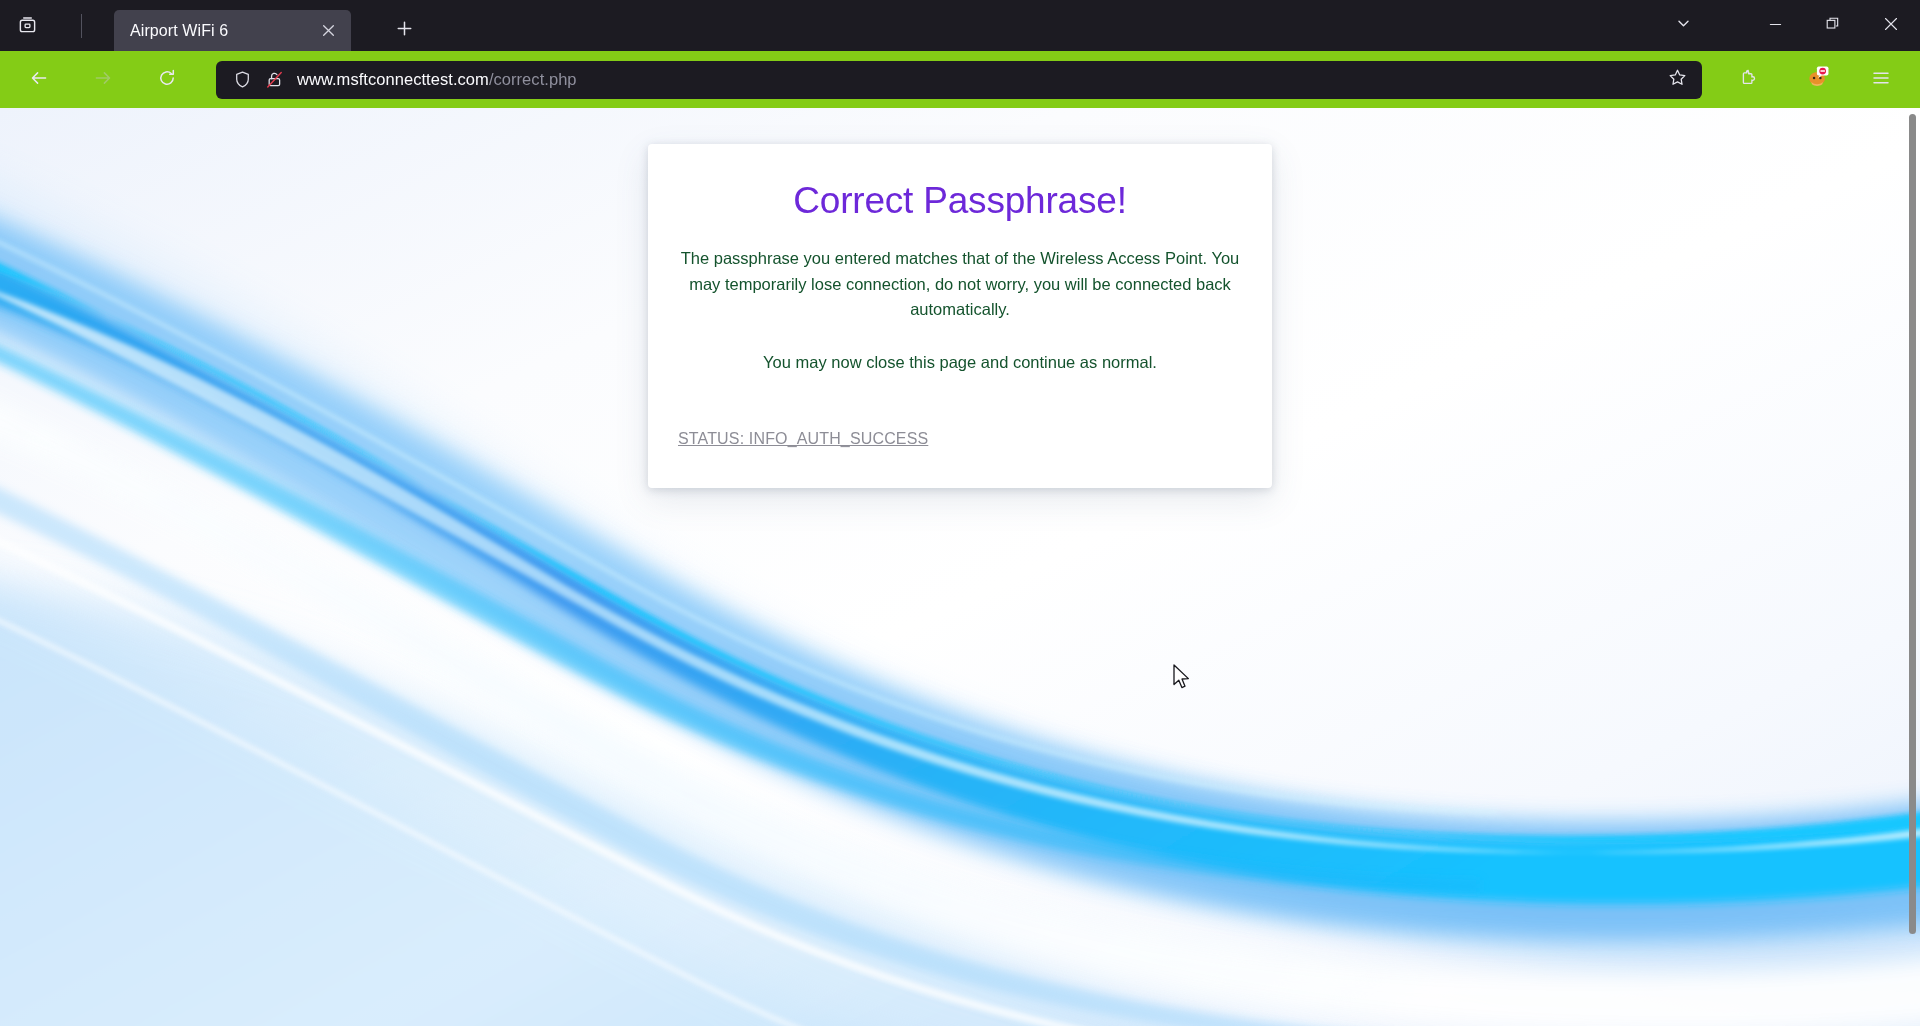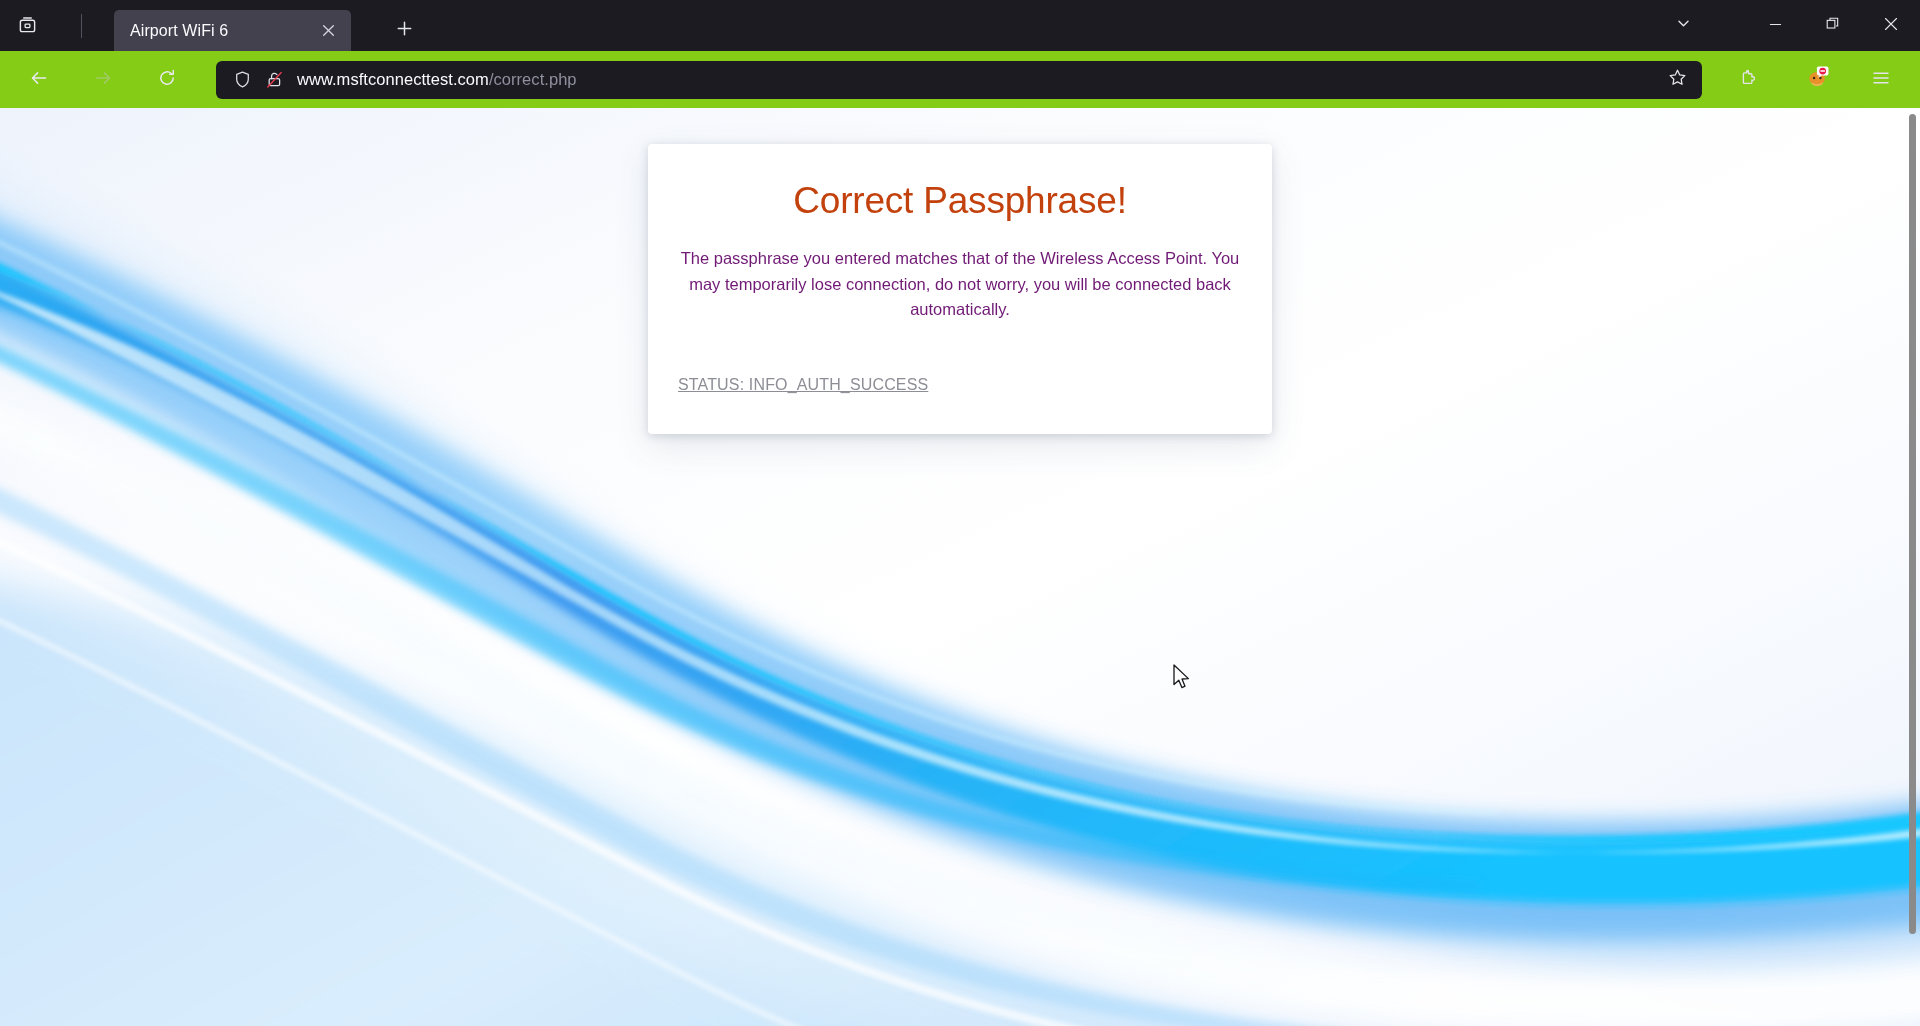--- a/index.html
+++ b/index.html
@@ -237,30 +237,30 @@
     border-radius: 4px;
     box-shadow: 0 2px 10px rgba(80, 95, 120, 0.22),
                 0 12px 34px rgba(70, 90, 120, 0.13);
     padding: 34px 28px 40px 28px;
   }
 
   .card-title {
     text-align: center;
     font-size: 37px;
     font-weight: 400;
-    color: #c2410c;
+    color: #6d28d9;
     letter-spacing: -0.2px;
     line-height: 1.25;
     margin-bottom: 22px;
   }
 
   .card-para {
     text-align: center;
     font-size: 16.5px;
-    color: #701a75;
+    color: #14532d;
     line-height: 1.54;
     max-width: 560px;
     margin: 0 auto;
   }
 
   .card-para.second { margin-top: 28px; }
 
   .card-status {
     margin-top: 54px;
     font-size: 16px;
@@ -549,20 +549,21 @@
     </svg>
 
     <div class="page-scroll">
 
       <div class="card">
 
         <h1 class="card-title">Correct Passphrase!</h1>
 
         <p class="card-para">The passphrase you entered matches that of the Wireless Access Point. You may temporarily lose connection, do not worry, you will be connected back automatically.</p>
 
+        <p class="card-para second">You may now close this page and continue as normal.</p>
 
         <div class="card-status">STATUS: INFO_AUTH_SUCCESS</div>
 
       </div>
     </div>
 
     <div class="scrollbar-track">
       <div class="scrollbar-thumb"></div>
     </div>
 

